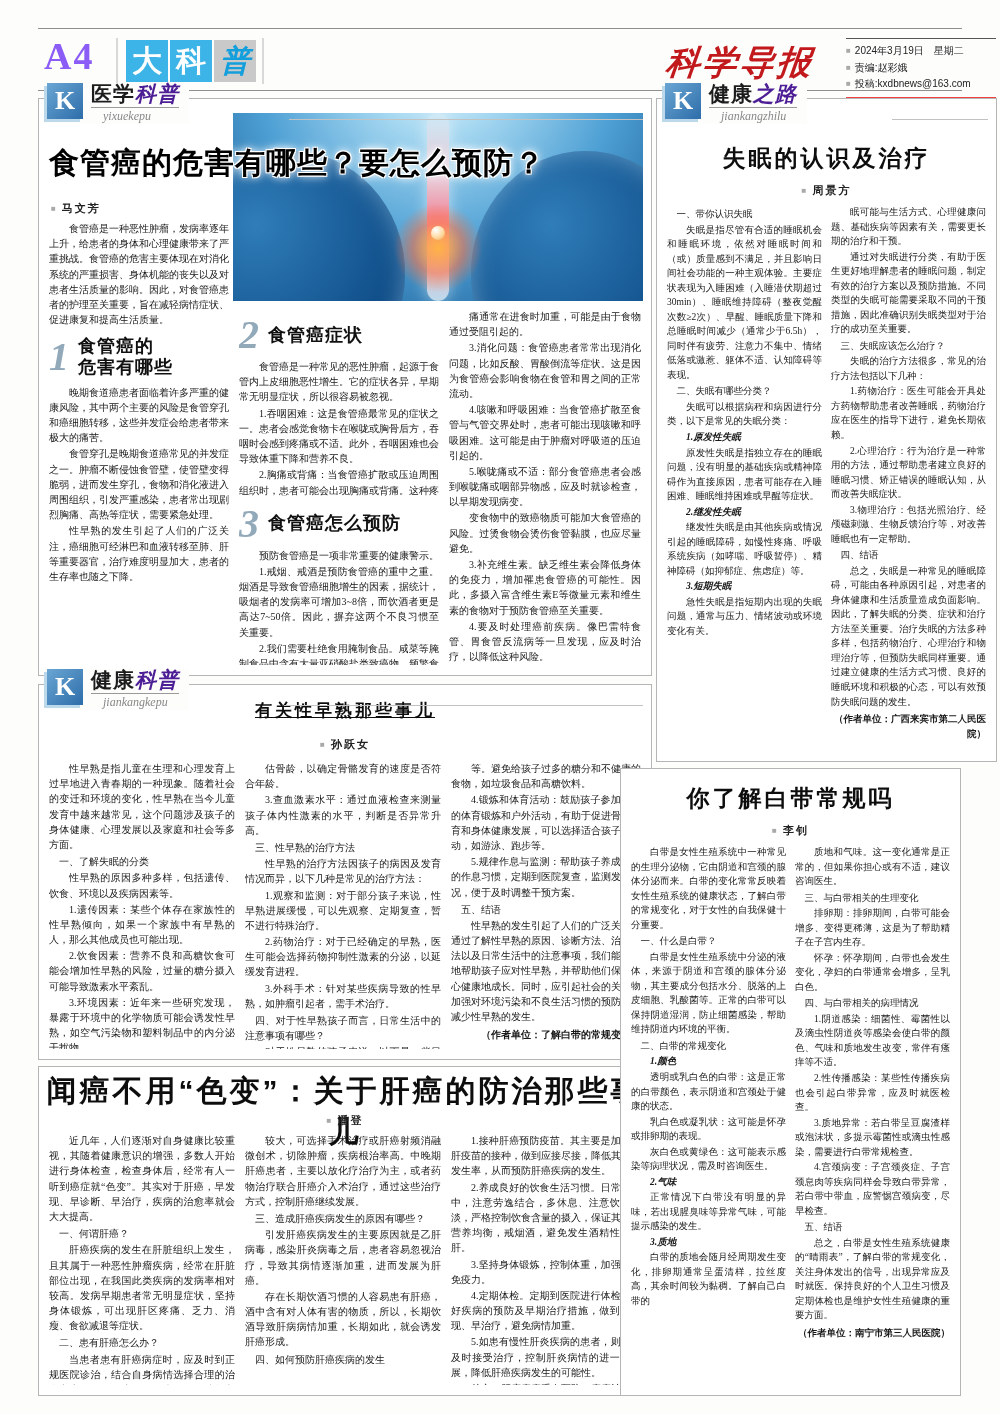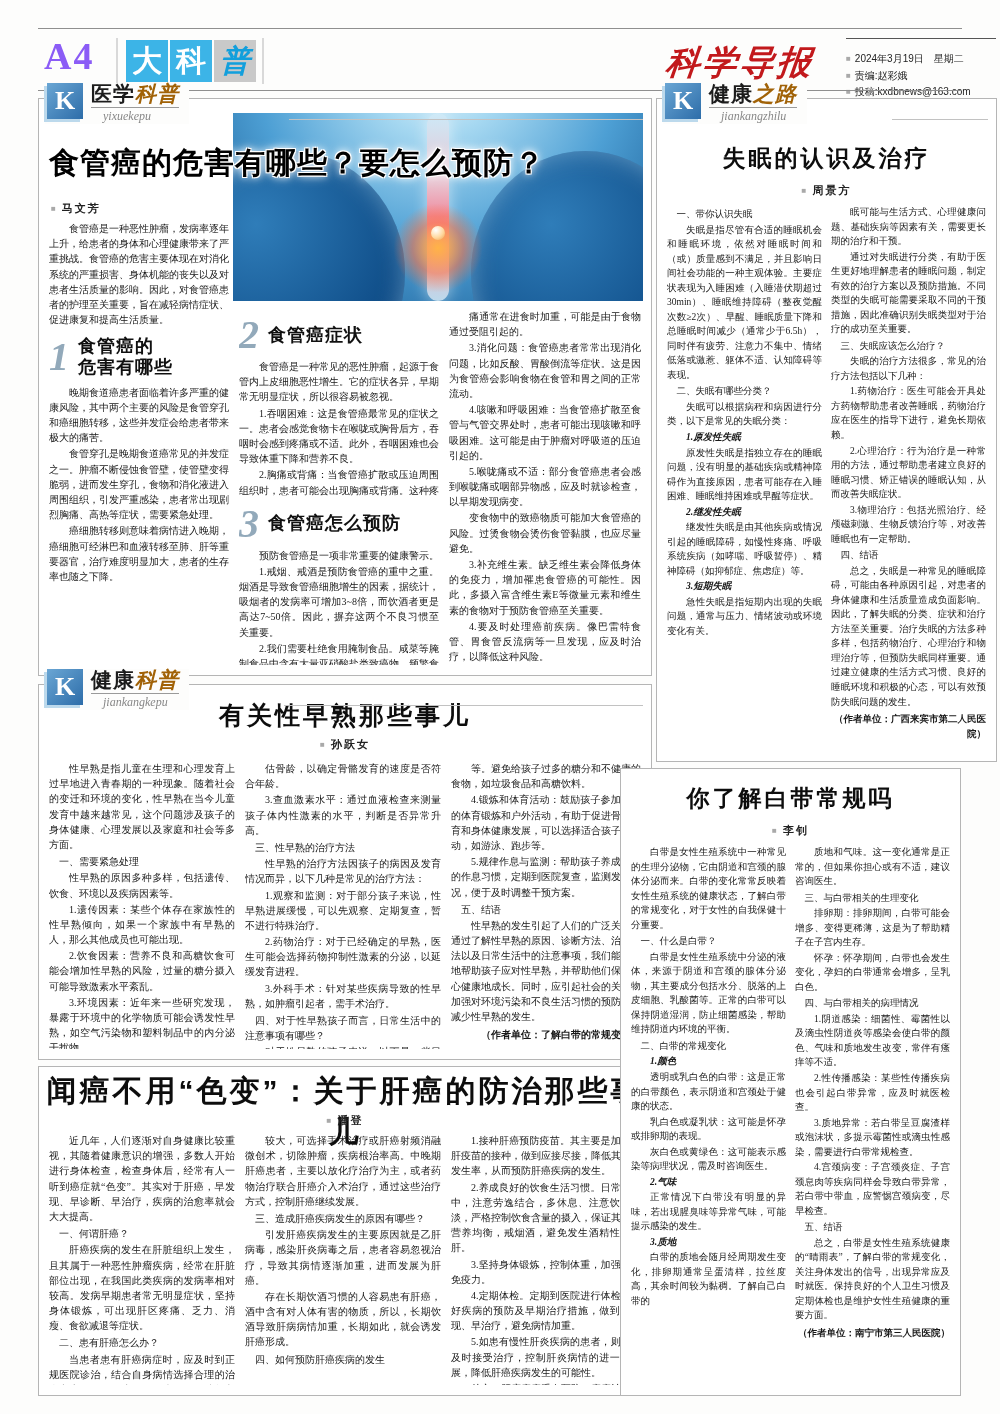--- a/index.html
+++ b/index.html
@@ -9,32 +9,32 @@
   
   .pageno{position:absolute;left:44px;top:34px;font:bold 38px "Liberation Serif",serif;color:#8b5cf6;letter-spacing:2px;}
   .vbar{position:absolute;width:2px;height:46px;top:38px;background:#d9d9d9;}
   .logo-sq{position:absolute;top:40px;width:42px;height:42px;display:flex;align-items:center;justify-content:center;
            font-weight:bold;font-size:30px;line-height:1;}
   .logo-blue{background:#3cb4e7;color:#fff;}
   .logo-gray{background:#c9c9c9;color:#129fdc;font-style:italic;font-family:"Liberation Serif",serif;}
   .masthead{position:absolute;left:640px;top:40px;width:200px;text-align:center;
             font:bold italic 34px "Liberation Serif",serif;color:#c2191c;letter-spacing:3px;transform:skewX(-6deg);}
   .pubinfo{position:absolute;left:846px;top:38px;width:150px;border-top:1px solid #555;border-bottom:4px solid #ef4444;
-           padding:12px 0;font:10px "Liberation Sans","DejaVu Sans",sans-serif;color:#222;line-height:1.65;}
+           padding:4px 0;font:10px "Liberation Sans","DejaVu Sans",sans-serif;color:#222;line-height:1.65;}
   .pubinfo .row{white-space:nowrap;}
   .sqm{color:#a9a9a9;font-size:8px;margin-right:4px;vertical-align:1px;}
   
   .box{position:absolute;border:1px solid #b5b5b5;background:#fff;}
   .sec-head{position:absolute;top:-16px;left:6px;background:#fdfdfc;display:flex;gap:8px;padding:0 10px 0 2px;align-items:flex-start;z-index:3;}
   .k-logo{width:36px;height:36px;flex:0 0 36px;background:linear-gradient(135deg,#6aa6d4,#2d6da9);color:#fff;
           display:flex;align-items:center;justify-content:center;font:bold 26px "Liberation Serif",serif;
           box-shadow:-3px 3px 0 #bcd9ec;}
   .sec-title{line-height:1.05;}
   .st-main{font-size:21px;font-weight:bold;color:#1c1c1c;letter-spacing:1px;text-align:center;}
-  .st-accent{font-size:21px;font-weight:bold;font-style:italic;color:#a16207;letter-spacing:1px;}
+  .st-accent{font-size:21px;font-weight:bold;font-style:italic;color:#4c1d95;letter-spacing:1px;}
   .st-pinyin{font:italic 12px "Liberation Serif",serif;color:#878787;border-top:1px solid #9a9a9a;margin-top:2px;padding:1px 2px 0 12px;}
   .sec-line{position:absolute;top:20px;height:1px;background:#c2c2c2;z-index:1;}
   
   .headline-hero{position:absolute;z-index:2;font:bold 30px "Liberation Sans","DejaVu Sans",sans-serif;color:#000;letter-spacing:1px;
     text-shadow:-1px -1px 0 #fff,1px -1px 0 #fff,-1px 1px 0 #fff,1px 1px 0 #fff,0 0 7px #fff,0 0 12px #fff;}
   .headline-c{position:absolute;left:0;right:0;text-align:center;font-family:"Liberation Sans","DejaVu Sans",sans-serif;
               font-weight:bold;color:#0d0d0d;letter-spacing:3px;}
   .byline{position:absolute;font:bold 11px "Liberation Sans","DejaVu Sans",sans-serif;color:#222;letter-spacing:2px;}
   .byline-c{left:0;right:0;text-align:center;}
   
@@ -102,21 +102,21 @@
     <div class="byline" style="left:12px;top:102px;"><span class="sqm">■</span><span>马文芳</span></div>
     <div class="col fs10" style="left:10px;top:122px;width:180px;height:444px;">
         <p class="para">食管癌是一种恶性肿瘤，发病率逐年上升，给患者的身体和心理健康带来了严重挑战。食管癌的危害主要体现在对消化系统的严重损害、身体机能的丧失以及对患者生活质量的影响。因此，对食管癌患者的护理至关重要，旨在减轻病情症状、促进康复和提高生活质量。</p>
         <div class="bignum">
           <span class="bn">1</span>
           <span class="bt">食管癌的
 危害有哪些</span>
         </div>
         <p class="para">晚期食道癌患者面临着许多严重的健康风险，其中两个主要的风险是食管穿孔和癌细胞转移，这些并发症会给患者带来极大的痛苦。</p>
         <p class="para">食管穿孔是晚期食道癌常见的并发症之一。肿瘤不断侵蚀食管壁，使管壁变得脆弱，进而发生穿孔，食物和消化液进入周围组织，引发严重感染，患者常出现剧烈胸痛、高热等症状，需要紧急处理。</p>
-        <p class="para">癌细胞转移则意味着病情进入晚期，癌细胞可经淋巴和血液转移至肺、肝等重要器官，治疗难度明显加大，患者的生存率也随之下降。</p>
+        <p class="para">性早熟的发生引起了人们的广泛关注，癌细胞可经淋巴和血液转移至肺、肝等重要器官，治疗难度明显加大，患者的生存率也随之下降。</p>
       </div>
     <div class="col fs10" style="left:200px;top:210px;width:200px;height:356px;">
         <div class="bignum">
           <span class="bn">2</span>
           <span class="bt">食管癌症状</span>
         </div>
         <p class="para">食管癌是一种常见的恶性肿瘤，起源于食管内上皮细胞恶性增生。它的症状各异，早期常无明显症状，所以很容易被忽视。</p>
         <p class="para">1.吞咽困难：这是食管癌最常见的症状之一。患者会感觉食物卡在喉咙或胸骨后方，吞咽时会感到疼痛或不适。此外，吞咽困难也会导致体重下降和营养不良。</p>
         <p class="para">2.胸痛或背痛：当食管癌扩散或压迫周围组织时，患者可能会出现胸痛或背痛。这种疼</p>
         <div class="bignum">
@@ -177,25 +177,25 @@
 
   <div class="box" style="left:38px;top:684px;width:612px;height:374px;">
     <div class="sec-line" style="left:245px;right:8px;"></div>
     <div class="sec-head">
       <div class="k-logo">K</div>
       <div class="sec-title">
         <span class="st-main">健康</span><span class="st-accent">科普</span>
         <div class="st-pinyin">jiankangkepu</div>
       </div>
     </div>
-    <div class="headline-c" style="top:14px;font-size:25px;">有关性早熟那些事儿</div>
+    <div class="headline-c" style="top:14px;font-size:17px;text-decoration:underline;">有关性早熟那些事儿</div>
     <div class="byline byline-c" style="top:52px;"><span class="sqm">■</span><span>孙跃女</span></div>
     <div class="col fs10" style="left:10px;top:76px;width:186px;height:288px;">
         <p class="para">性早熟是指儿童在生理和心理发育上过早地进入青春期的一种现象。随着社会的变迁和环境的变化，性早熟在当今儿童发育中越来越常见，这个问题涉及孩子的身体健康、心理发展以及家庭和社会等多方面。</p>
-        <div class="subh">一、需要紧急处理</div>
+        <div class="subh">一、了解失眠的分类</div>
         <p class="para">性早熟的原因多种多样，包括遗传、饮食、环境以及疾病因素等。</p>
         <p class="para">1.遗传因素：某些个体存在家族性的性早熟倾向，如果一个家族中有早熟的人，那么其他成员也可能出现。</p>
         <p class="para">2.饮食因素：营养不良和高糖饮食可能会增加性早熟的风险，过量的糖分摄入可能导致激素水平紊乱。</p>
         <p class="para">3.环境因素：近年来一些研究发现，暴露于环境中的化学物质可能会诱发性早熟，如空气污染物和塑料制品中的内分泌干扰物。</p>
       </div>
     <div class="col fs10" style="left:206px;top:76px;width:196px;height:288px;">
         <p class="para">估骨龄，以确定骨骼发育的速度是否符合年龄。</p>
         <p class="para">3.查血激素水平：通过血液检查来测量孩子体内性激素的水平，判断是否异常升高。</p>
         <div class="subh">三、性早熟的治疗方法</div>
         <p class="para">性早熟的治疗方法因孩子的病因及发育情况而异，以下几种是常见的治疗方法：</p>

